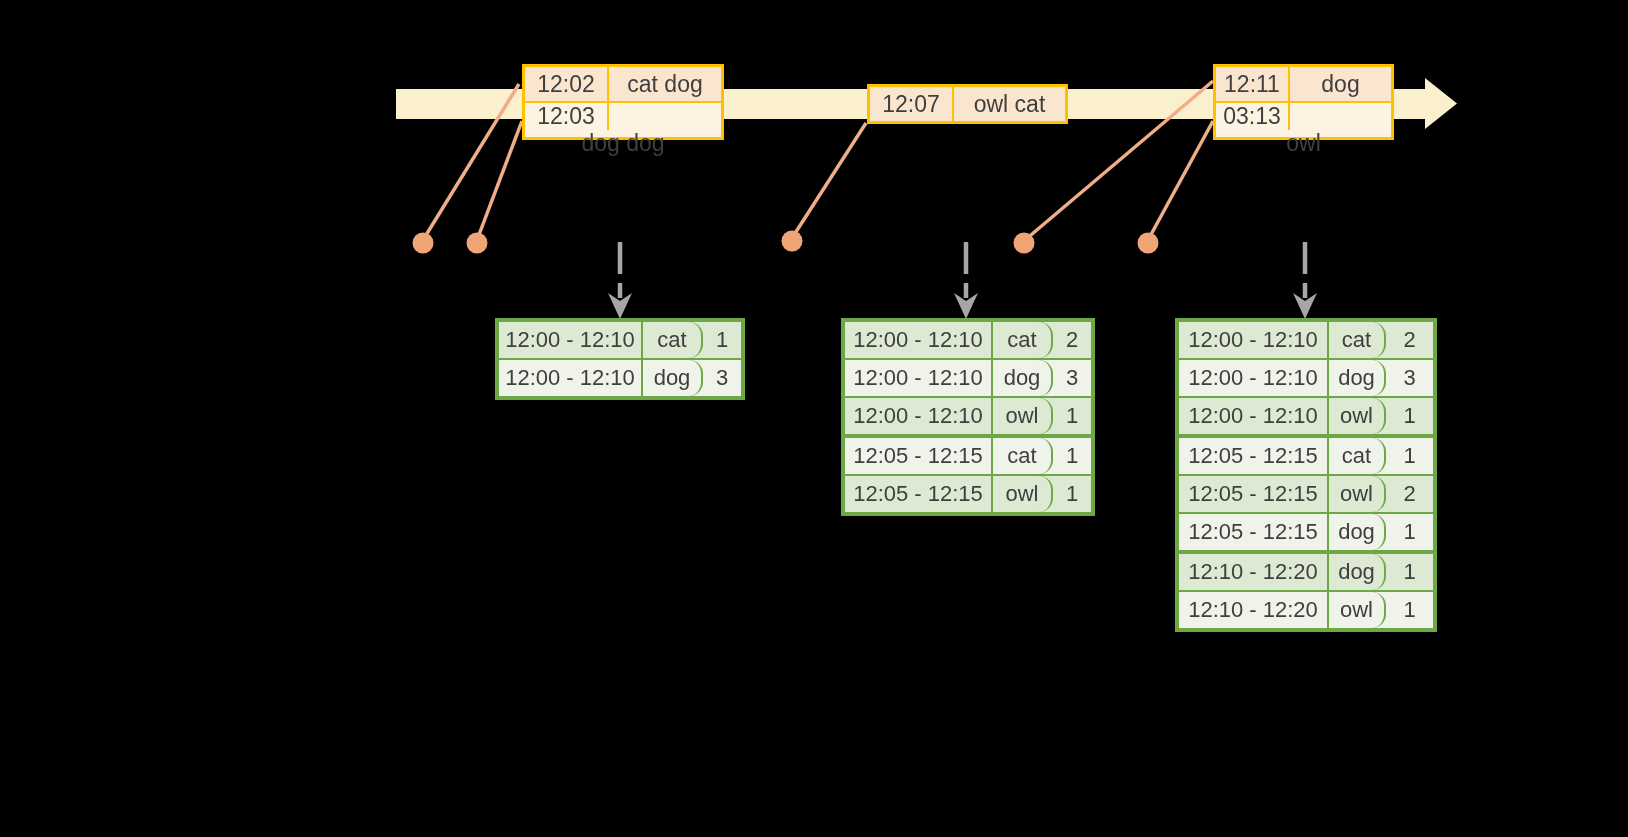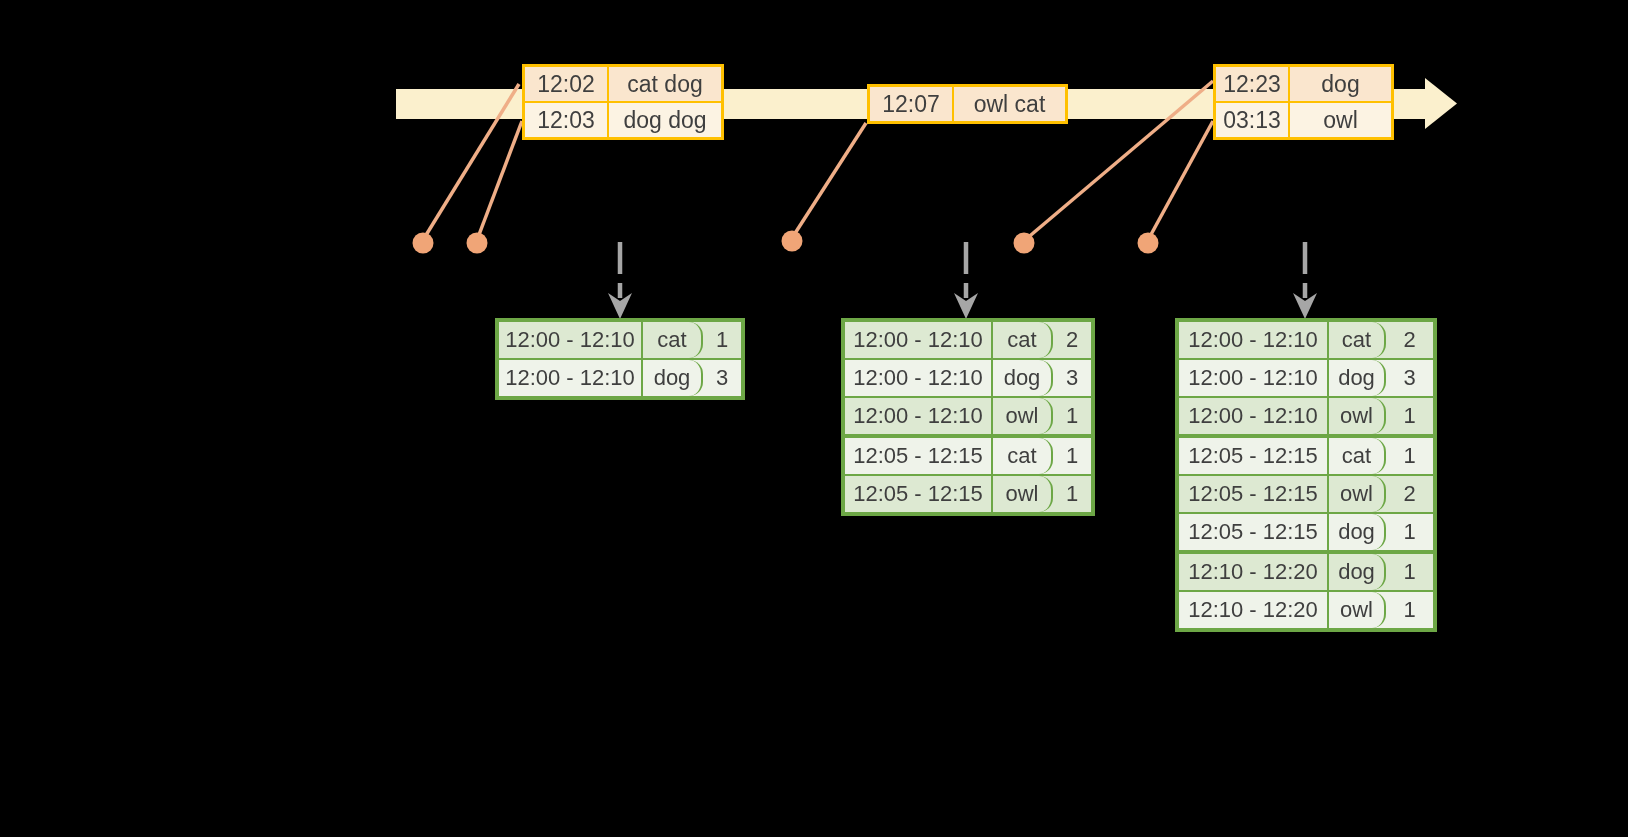--- a/index.html
+++ b/index.html
@@ -13,21 +13,21 @@
   .bandhead{fill:var(--band);}
   .oline{stroke:var(--oline);stroke-width:3.5;fill:none;}
   .odot{fill:var(--odot);}
   .gshaft{stroke:var(--gray);stroke-width:4.5;stroke-dasharray:32 9;fill:none;}
   .ghead{fill:var(--gray);}
 
   .etable{position:absolute;border:3px solid var(--event-border);z-index:2;}
   .etable .row{display:flex;height:34px;}
   .etable .row + .row{border-top:2px solid var(--event-border);}
   .etable .row.a{background:var(--peach);}
-  .etable .row.b{background:var(--cream);}
+  .etable .row.b{background:var(--cream);flex-direction:column;}
   .etable .cell{display:flex;align-items:center;justify-content:center;
     font-size:23px;color:var(--text);}
   .etable .time{width:var(--tcol);border-right:2px solid var(--event-border);}
   .etable .words{flex:1;}
 
   .rtable{position:absolute;border:4px solid var(--green);z-index:2;}
   .rtable .row{display:flex;height:36px;}
   .rtable .row + .row{border-top:2px solid var(--green);}
   .rtable .row.group{border-top-width:4px;}
   .rtable .row.a{background:var(--gdark);}
@@ -85,21 +85,21 @@
       </div>
     </div>
   <div class="etable" id="et1" style="left:867px;top:84px;width:195px;--tcol:82px">
       <div class="row a">
         <div class="cell time">12:07</div>
         <div class="cell words">owl cat</div>
       </div>
     </div>
   <div class="etable" id="et2" style="left:1213px;top:64px;width:175px;--tcol:72px">
       <div class="row a">
-        <div class="cell time">12:23</div>
+        <div class="cell time">12:11</div>
         <div class="cell words">dog</div>
       </div>
       <div class="row b">
         <div class="cell time">03:13</div>
         <div class="cell words">owl</div>
       </div>
     </div>
 
   <div class="rtable" id="rt0" style="left:495px;top:318px;--c1:142px;--c2:58px;--c3:38px">
       <div class="row a">

